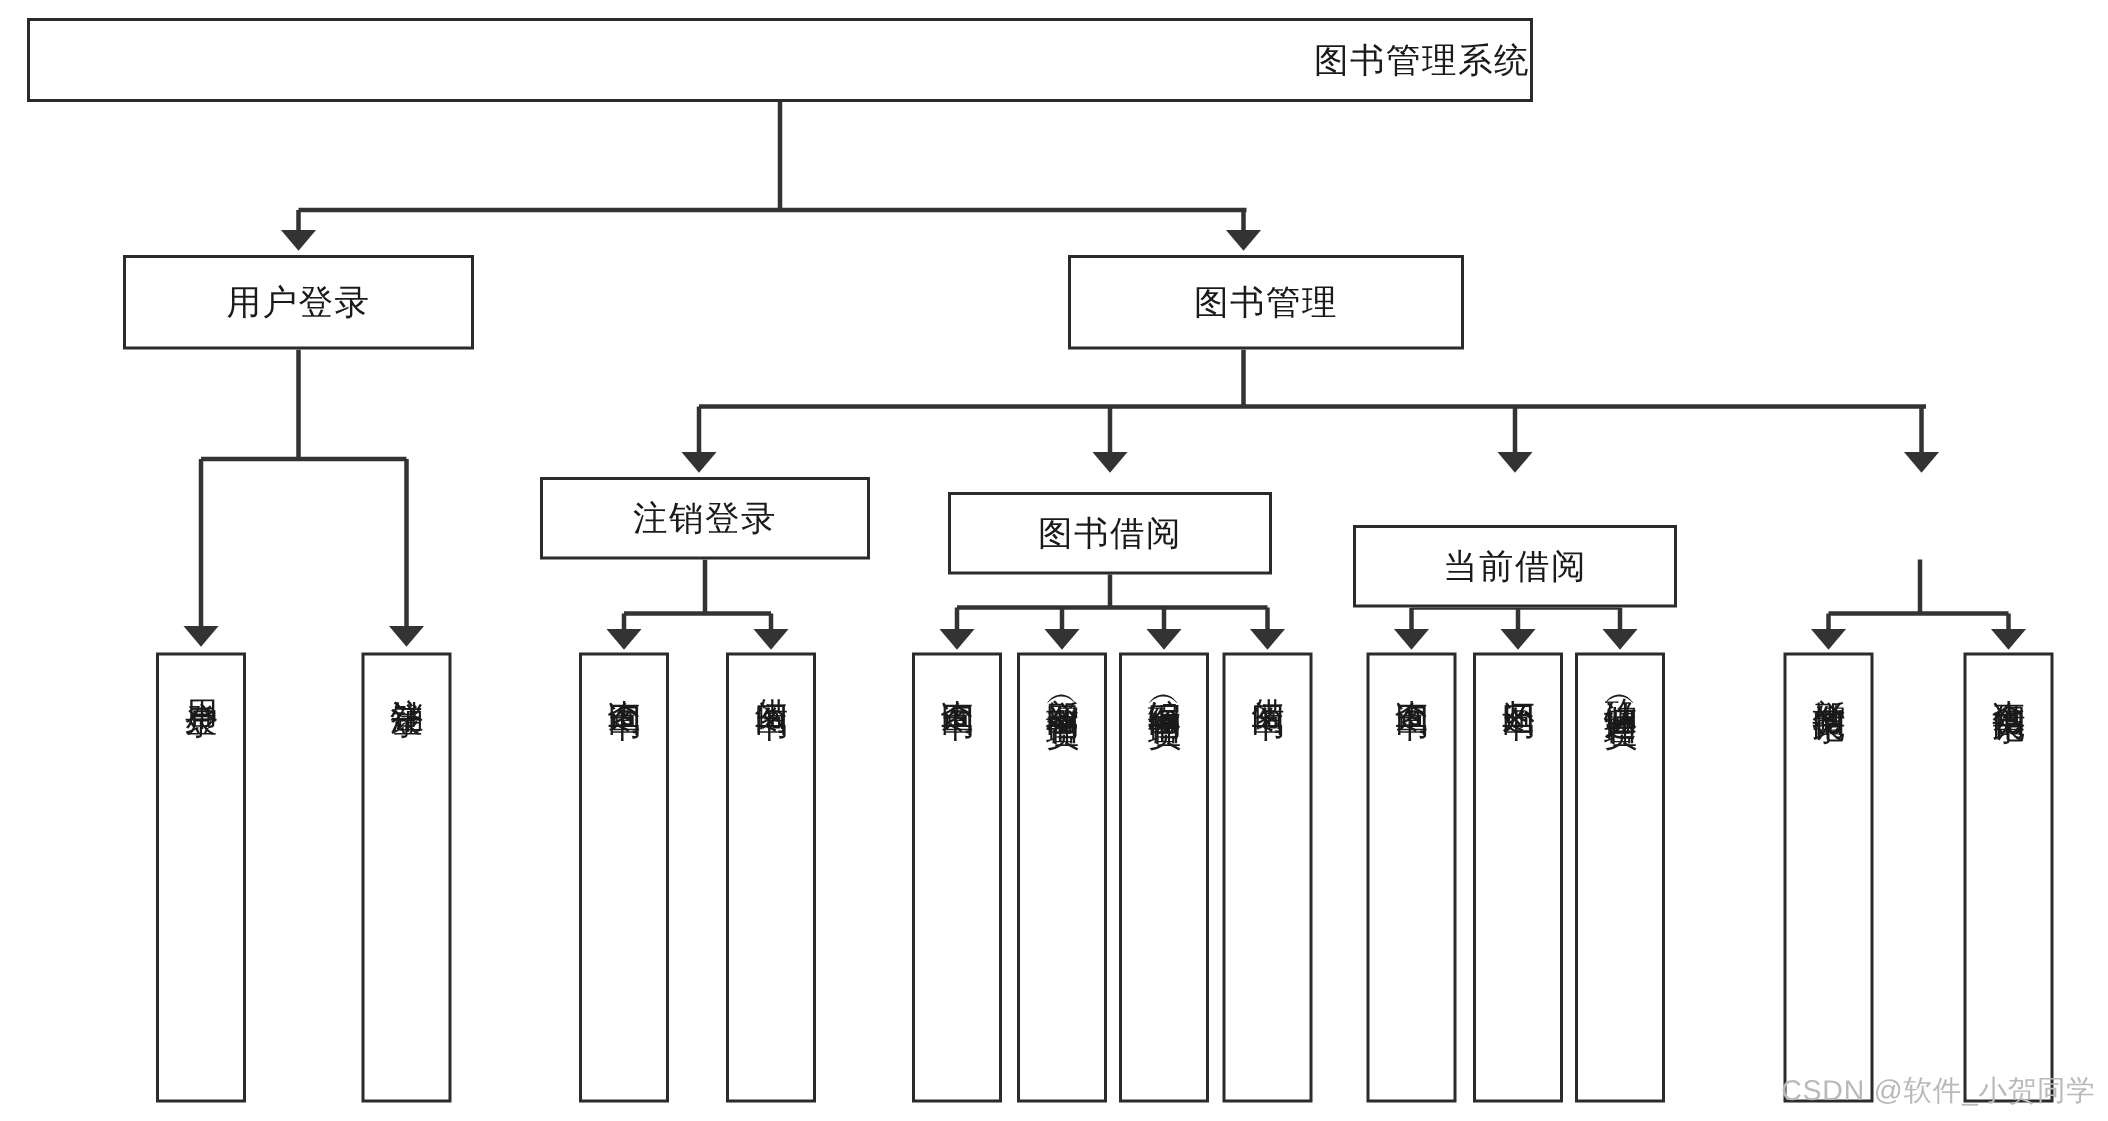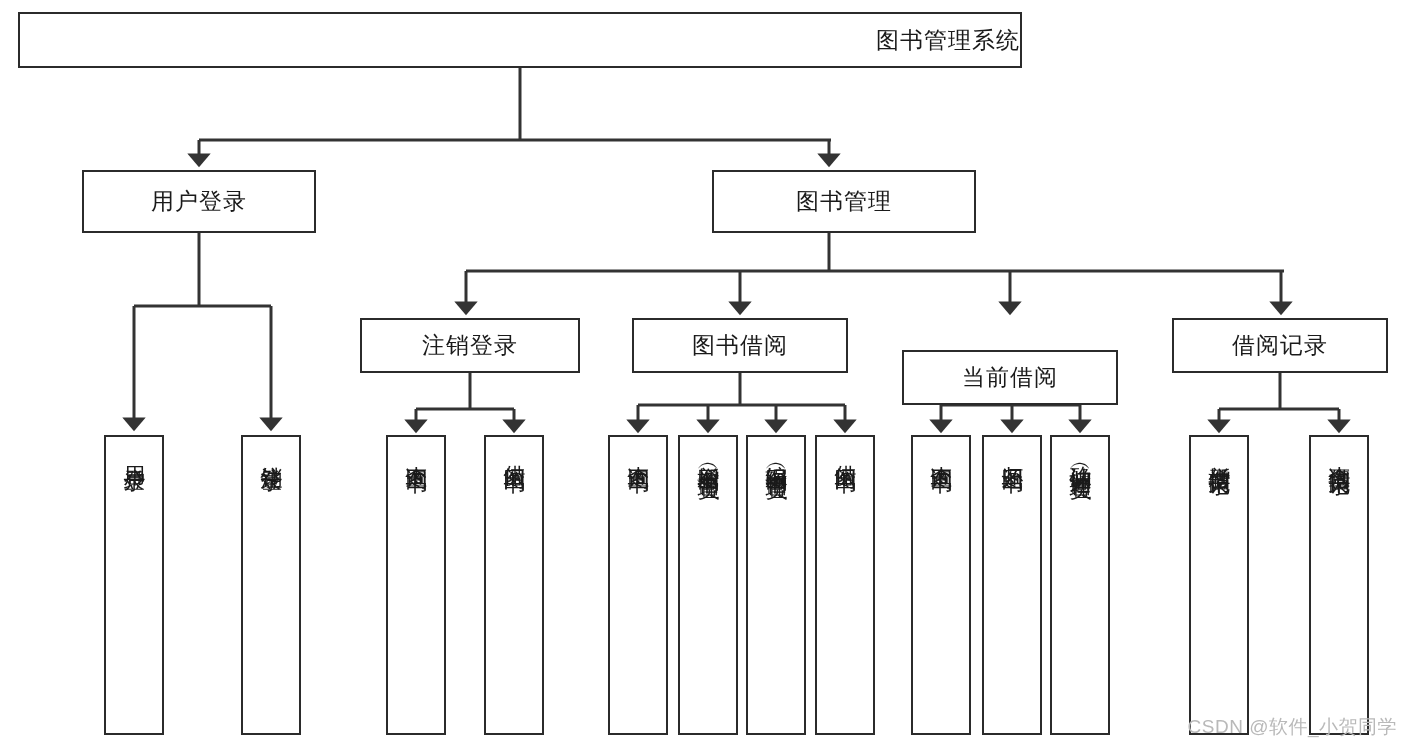--- a/index.html
+++ b/index.html
@@ -133,28 +133,25 @@
   <div class="node horiz" style="left: 82px; top: 170px; width: 234px; height: 63px; border-color: rgb(43, 43, 43); color: rgb(26, 26, 26); background: rgb(255, 255, 255);">
     <span class="label">用户登录</span>
   </div>
   <div class="node horiz" style="left: 712px; top: 170px; width: 264px; height: 63px; border-color: rgb(43, 43, 43); color: rgb(26, 26, 26); background: rgb(255, 255, 255);">
     <span class="label">图书管理</span>
   </div>
 
   <div class="node horiz" style="left: 360px; top: 318px; width: 220px; height: 55px; border-color: rgb(43, 43, 43); color: rgb(26, 26, 26); background: rgb(255, 255, 255);">
     <span class="label">注销登录</span>
   </div>
-  <div class="node horiz" style="left: 632px; top: 318px; width: 216px; height: 55px; border-color: rgb(43, 43, 43); color: rgb(26, 26, 26); background: rgb(255, 255, 255);">
+  <div class="node horiz" style="left: 632px; top: 328px; width: 216px; height: 55px; border-color: rgb(43, 43, 43); color: rgb(26, 26, 26); background: rgb(255, 255, 255);">
     <span class="label">图书借阅</span>
   </div>
   <div class="node horiz" style="left: 902px; top: 318px; width: 216px; height: 55px; border-color: rgb(43, 43, 43); color: rgb(26, 26, 26); background: rgb(255, 255, 255); margin-top: 32px;">
     <span class="label">当前借阅</span>
-  </div>
-  <div class="node horiz" style="left: 1172px; top: 318px; width: 216px; height: 55px; border-color: rgb(43, 43, 43); color: rgb(26, 26, 26); background: rgb(255, 255, 255);">
-    <span class="label">借阅记录</span>
   </div>
 
   <div class="node vert" style="left: 104px; top: 435px; width: 60px; height: 300px; border-color: rgb(43, 43, 43); color: rgb(26, 26, 26); background: rgb(255, 255, 255);">
     <span class="label">用户登录</span>
   </div>
   <div class="node vert" style="left: 241px; top: 435px; width: 60px; height: 300px; border-color: rgb(43, 43, 43); color: rgb(26, 26, 26); background: rgb(255, 255, 255);">
     <span class="label">注销登录</span>
   </div>
   <div class="node vert" style="left: 386px; top: 435px; width: 60px; height: 300px; border-color: rgb(43, 43, 43); color: rgb(26, 26, 26); background: rgb(255, 255, 255);">
     <span class="label">查询图书</span>

